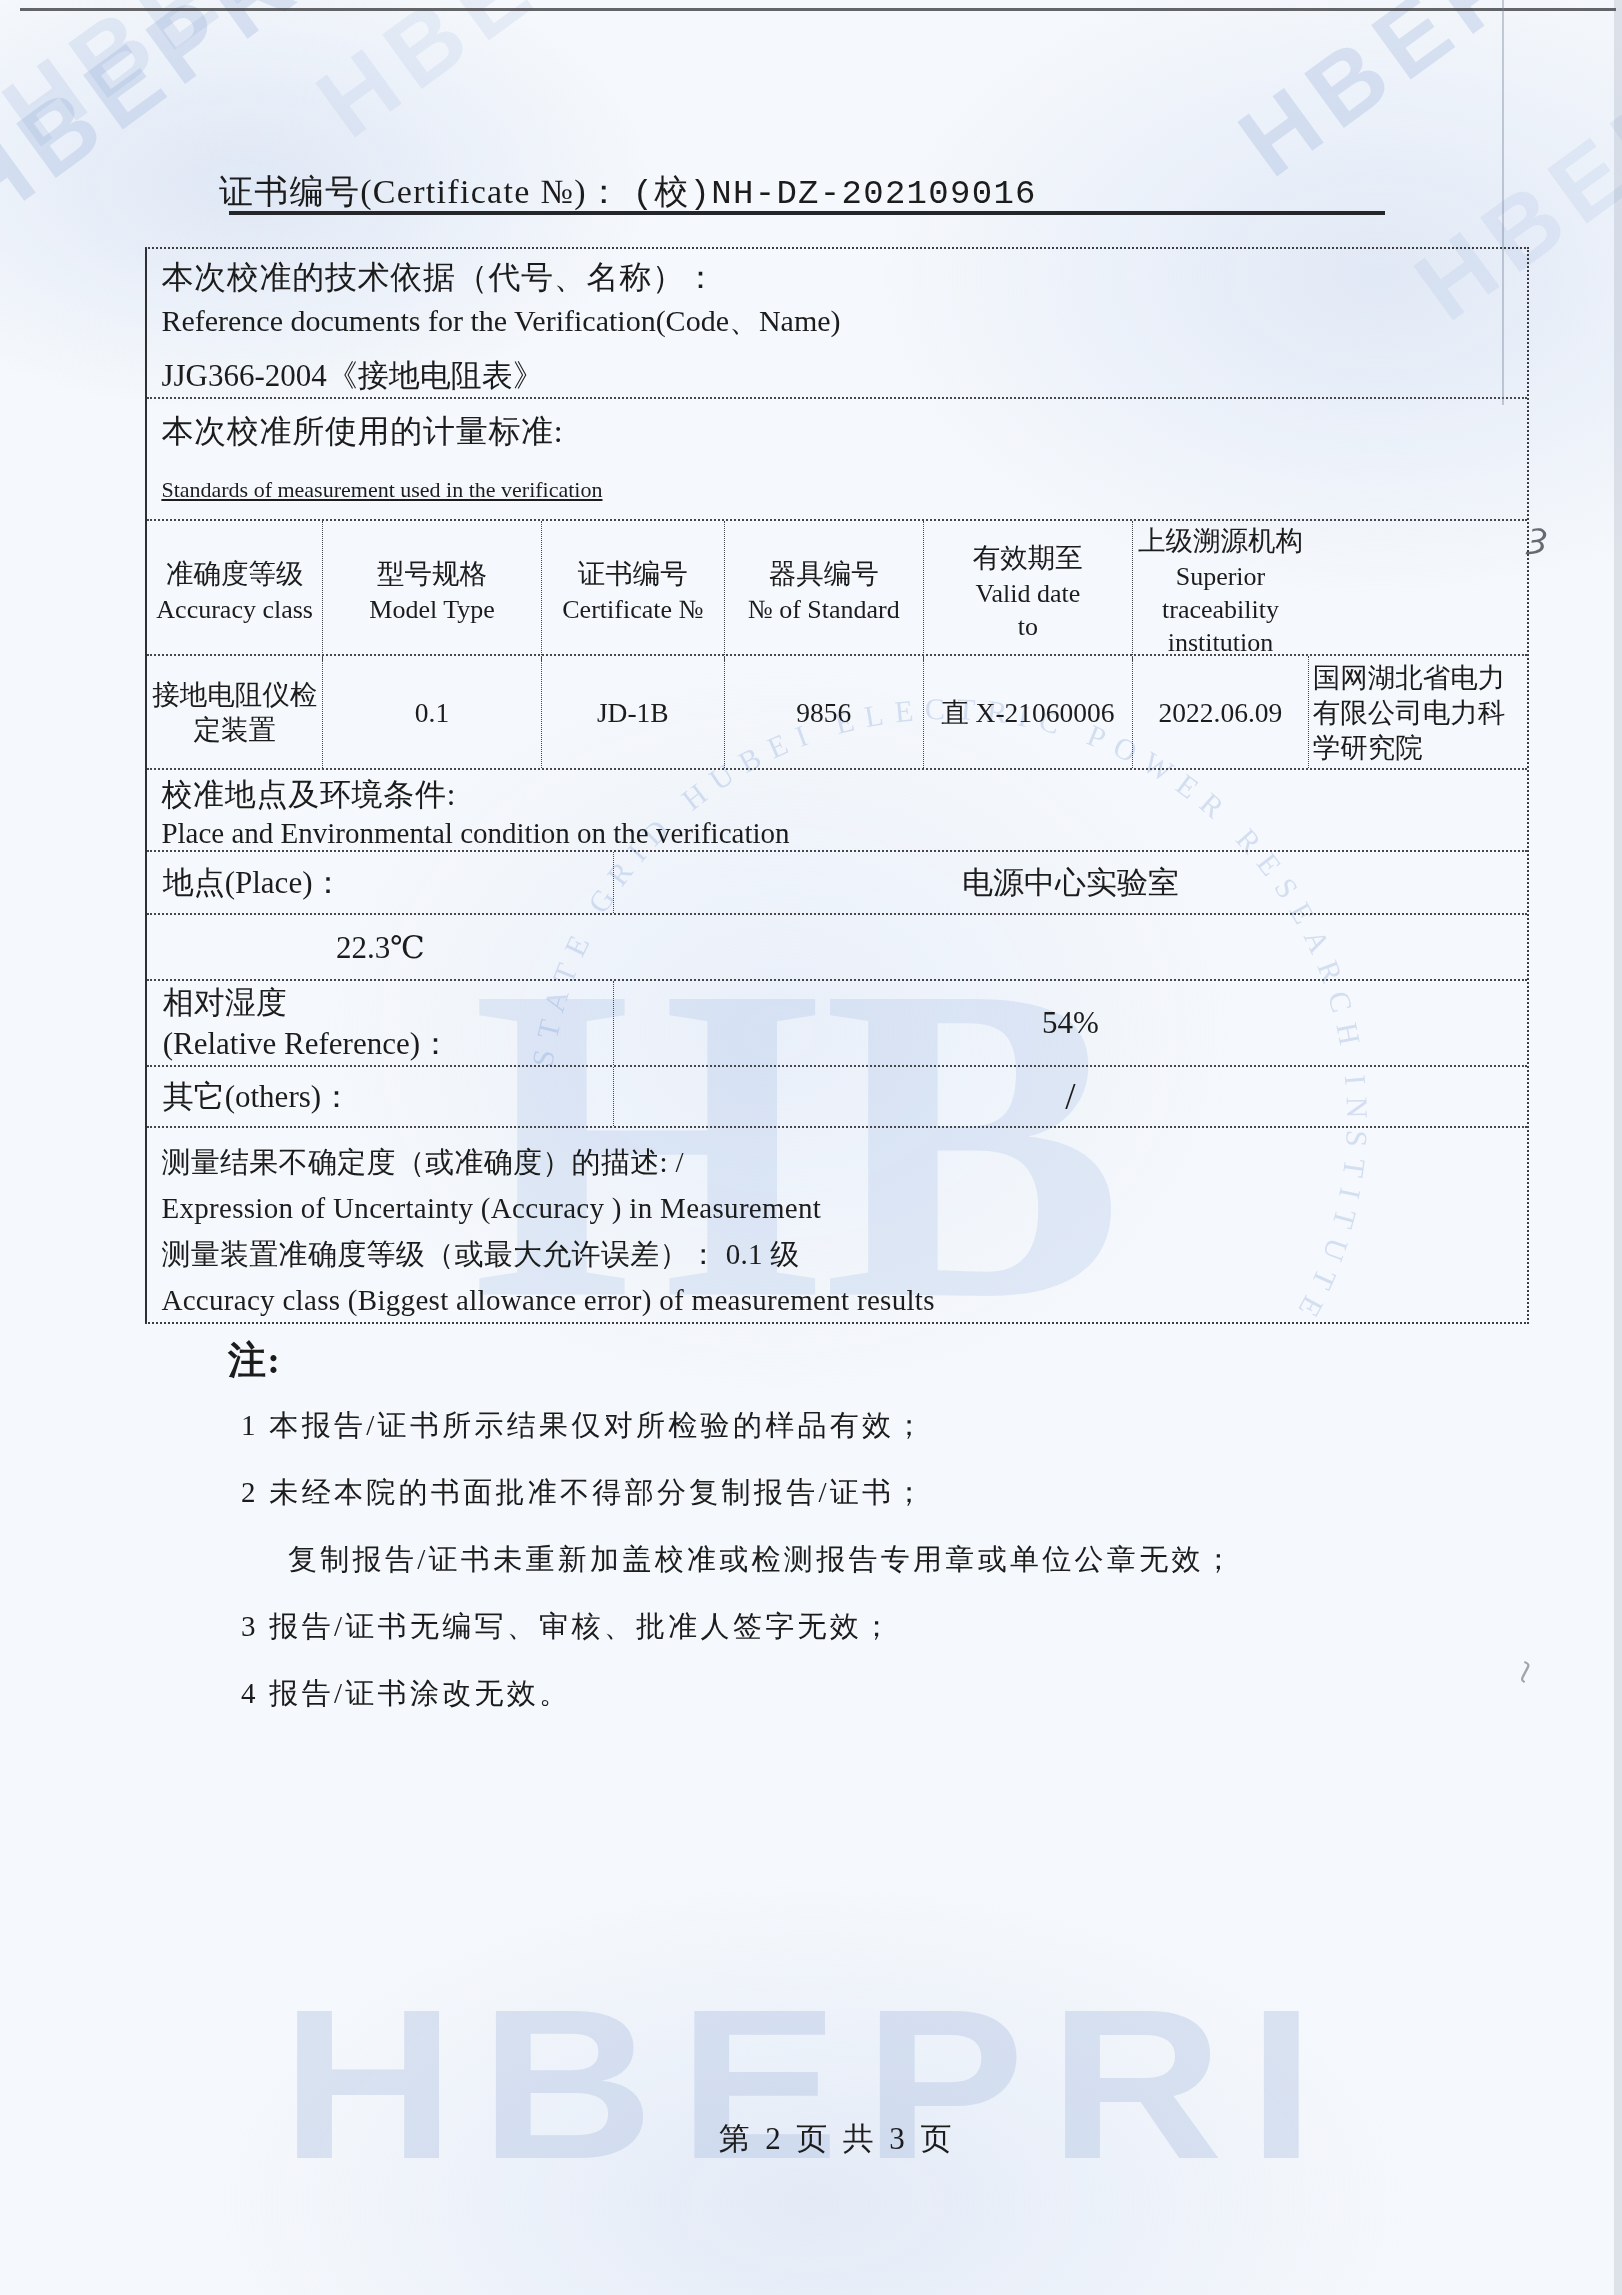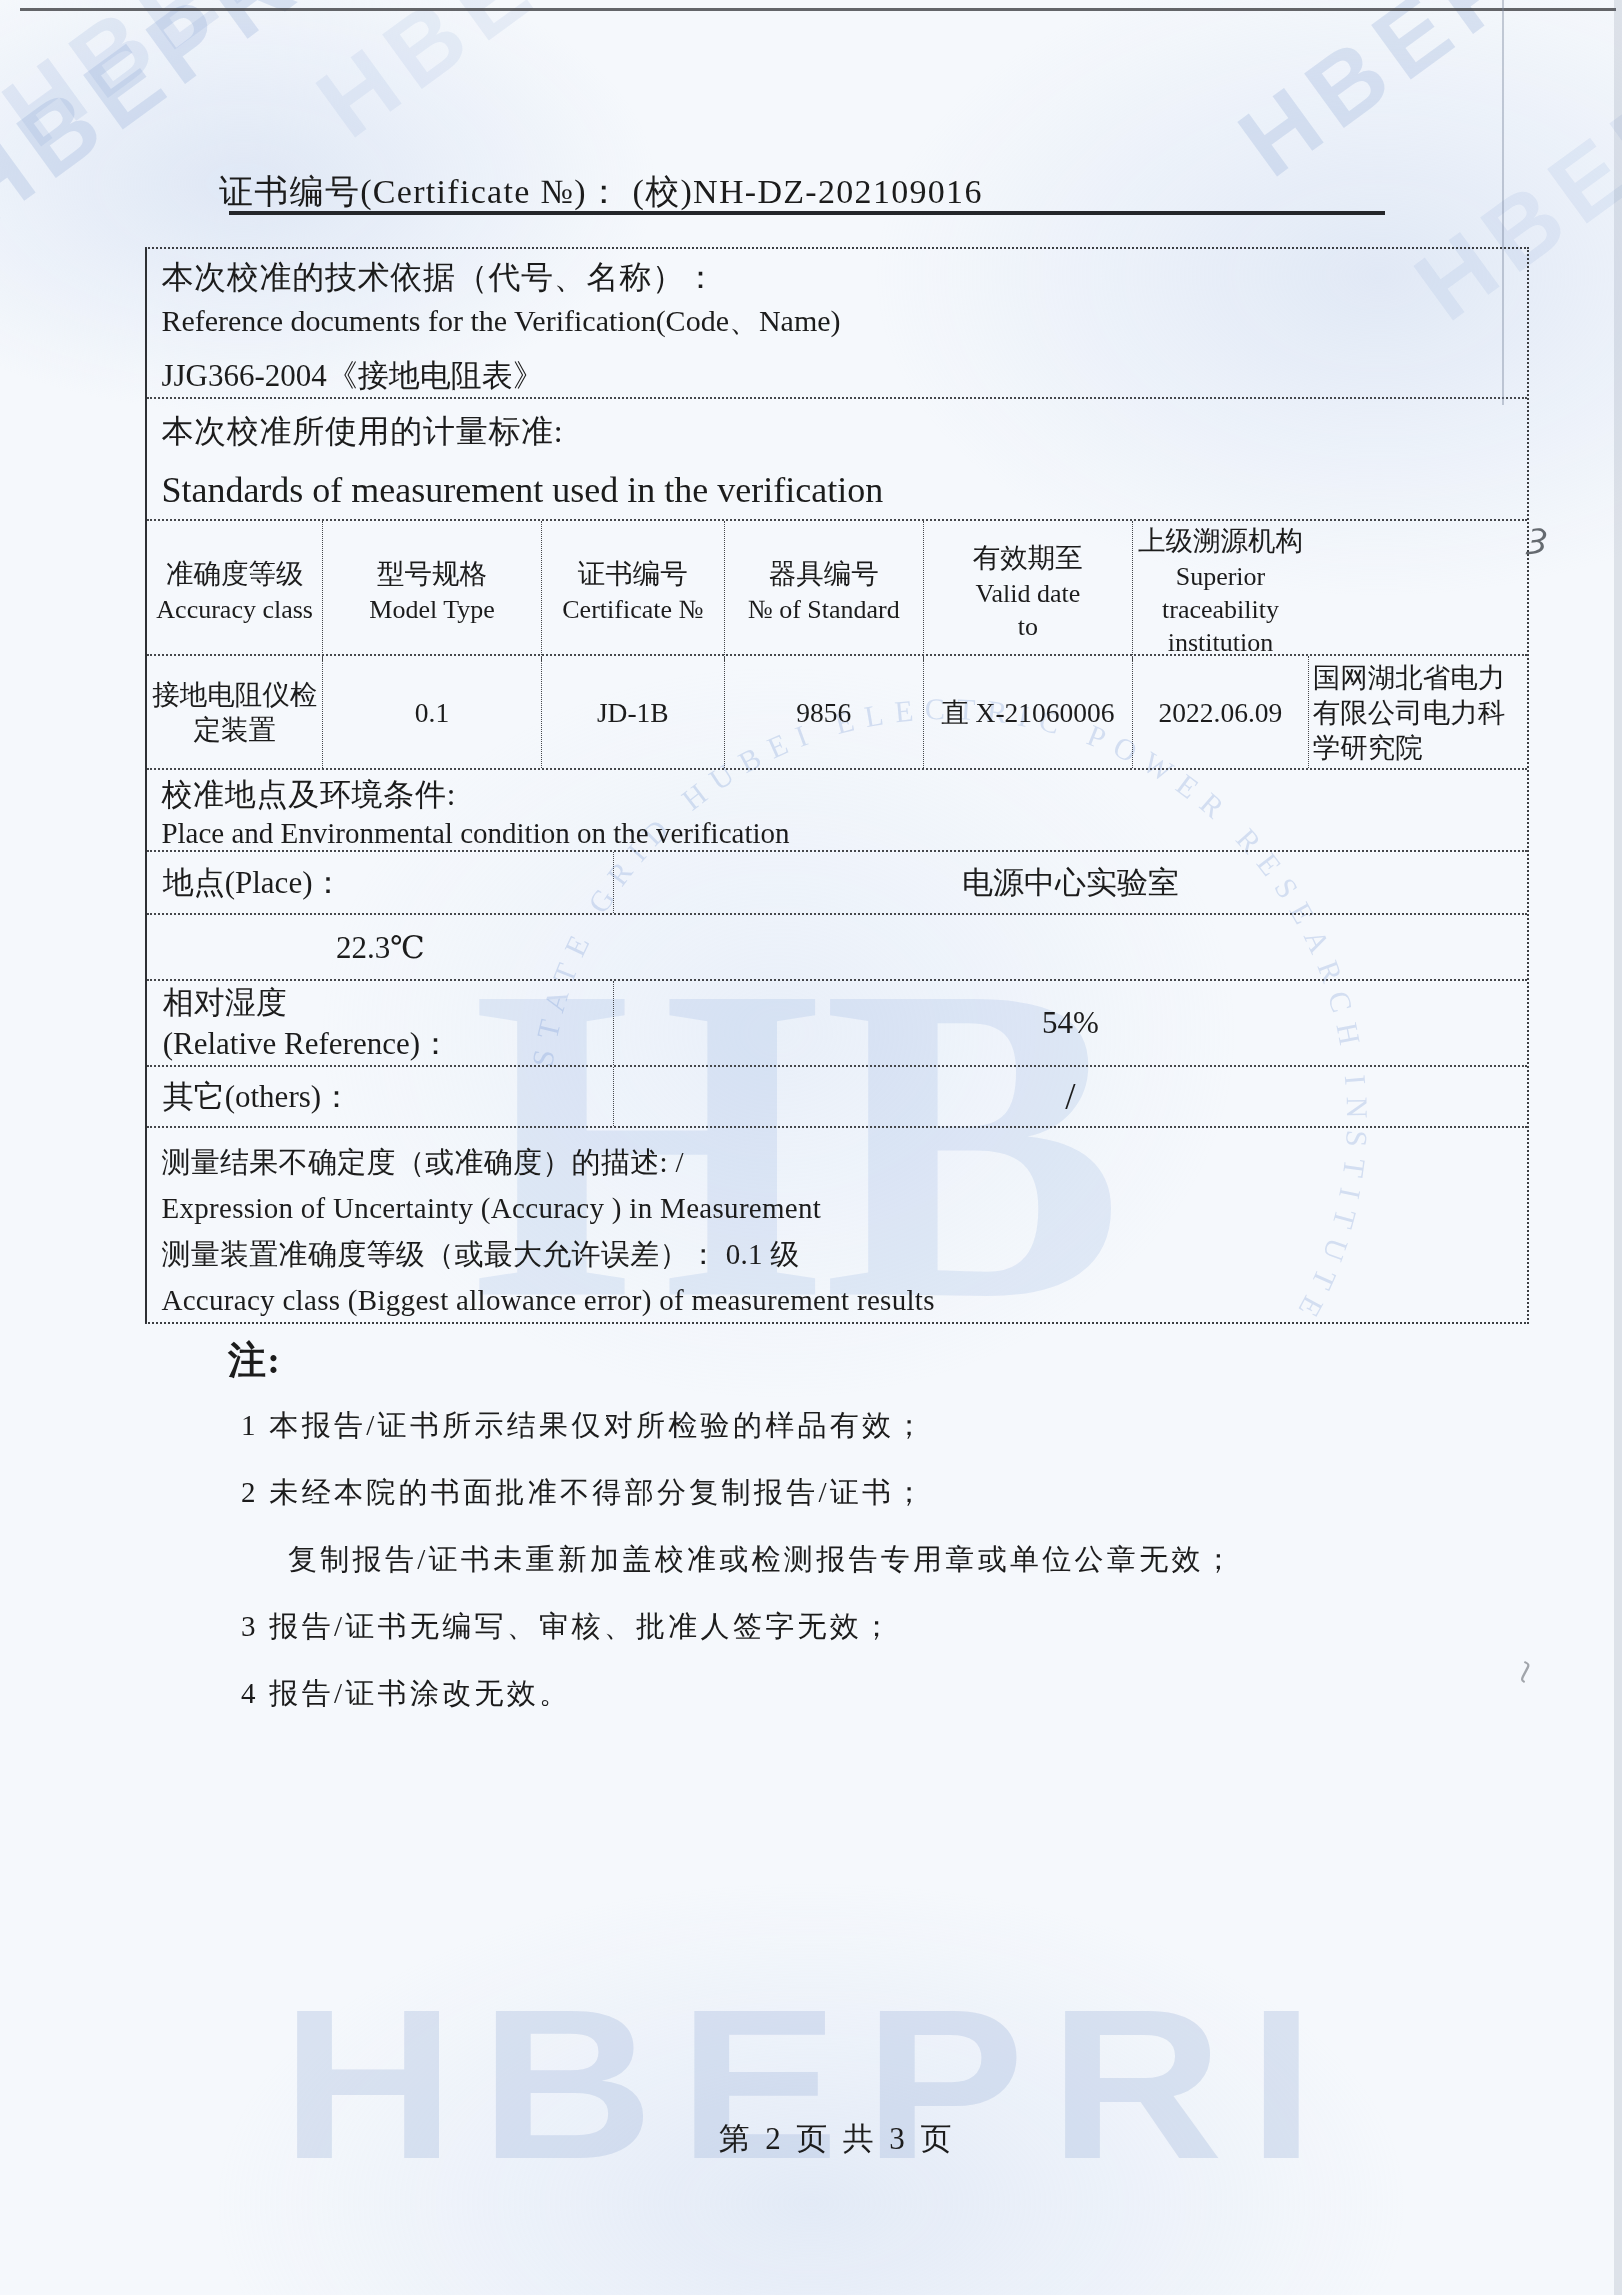--- a/index.html
+++ b/index.html
@@ -35,21 +35,21 @@
   
   .edge-top{position:absolute;left:19.6px;top:7.8px;width:1596px;height:3.3px;background:#3e4044;opacity:.8;z-index:3;}
   .edge-right-streak{position:absolute;left:1502px;top:0;width:2px;height:405px;background:rgba(120,132,156,.4);z-index:3;}
   .edge-right-band{position:absolute;left:1614px;top:0;width:8.5px;height:2295px;background:rgba(100,112,136,.16);z-index:3;}
   .artifact{position:absolute;z-index:3;font-family:"DejaVu Sans",sans-serif;}
   .artifact-1{left:1529px;top:515px;font-size:37px;color:#4d5258;transform:rotate(14deg);opacity:.85;}
   .artifact-2{left:1521px;top:1653px;font-size:26px;color:#6a6f76;transform:rotate(28deg);opacity:.6;}
 
   
   .cert-line{position:absolute;left:219px;top:169px;z-index:2;font-size:34px;letter-spacing:1.3px;}
-  .cert-line .val{margin-left:10.5px;}
+  .cert-line .val{margin-left:10.5px;font-family:Liberation Mono, monospace;}
   .cert-underline{position:absolute;left:229px;top:211px;width:1156px;height:3.9px;background:#24262a;z-index:2;}
 
   
   .doc-table{
     position:absolute;left:145px;top:247px;width:1384px;z-index:2;
     border-left:2.6px solid #2e3034;
     border-top:2px dotted #3c3e42;
     border-right:2px dotted #3c3e42;
     border-bottom:2px dotted #3c3e42;
     box-sizing:border-box;
@@ -57,21 +57,21 @@
   .trow{border-top:2px dotted #45474b;box-sizing:border-box;}
   .trow:first-child{border-top:none;}
 
   .sec-ref{height:148px;padding:5.2px 0 0 14.4px;}
   .sec-ref .cn{font-size:32px;line-height:46px;letter-spacing:0.7px;font-family:Liberation Serif, serif;}
   .sec-ref .en{font-size:30px;line-height:41px;}
   .sec-ref .val{font-size:31px;line-height:35px;margin-top:17px;}
 
   .sec-std{height:122px;padding:9.2px 0 0 14.4px;}
   .sec-std .cn{font-size:32px;line-height:46px;letter-spacing:0.7px;}
-  .sec-std .en{font-size:36px;line-height:38px;margin-top:17px;}
+  .sec-std .en{font-size:22px;line-height:38px;margin-top:17px;text-decoration:underline;}
 
   .std-grid{display:grid;grid-template-columns:269fr 335fr 281fr 305fr 321fr 270fr 336fr;}
   .std-grid > div{border-left:1.3px dotted #45474b;display:flex;flex-direction:column;align-items:center;justify-content:center;text-align:center;box-sizing:border-box;padding:1.3px 3.9px;}
   .std-grid > div:first-child{border-left:none;}
   .hdr-row{height:135px;}
   .hdr-row .hcn{font-size:27.5px;line-height:38px;}
   .hdr-row .hen{font-size:26px;line-height:33px;white-space:pre-line;}
   .data-row{height:114px;}
   .data-row > div{font-size:27.5px;line-height:35px;}
   .cell-inst{text-align:left !important;}

